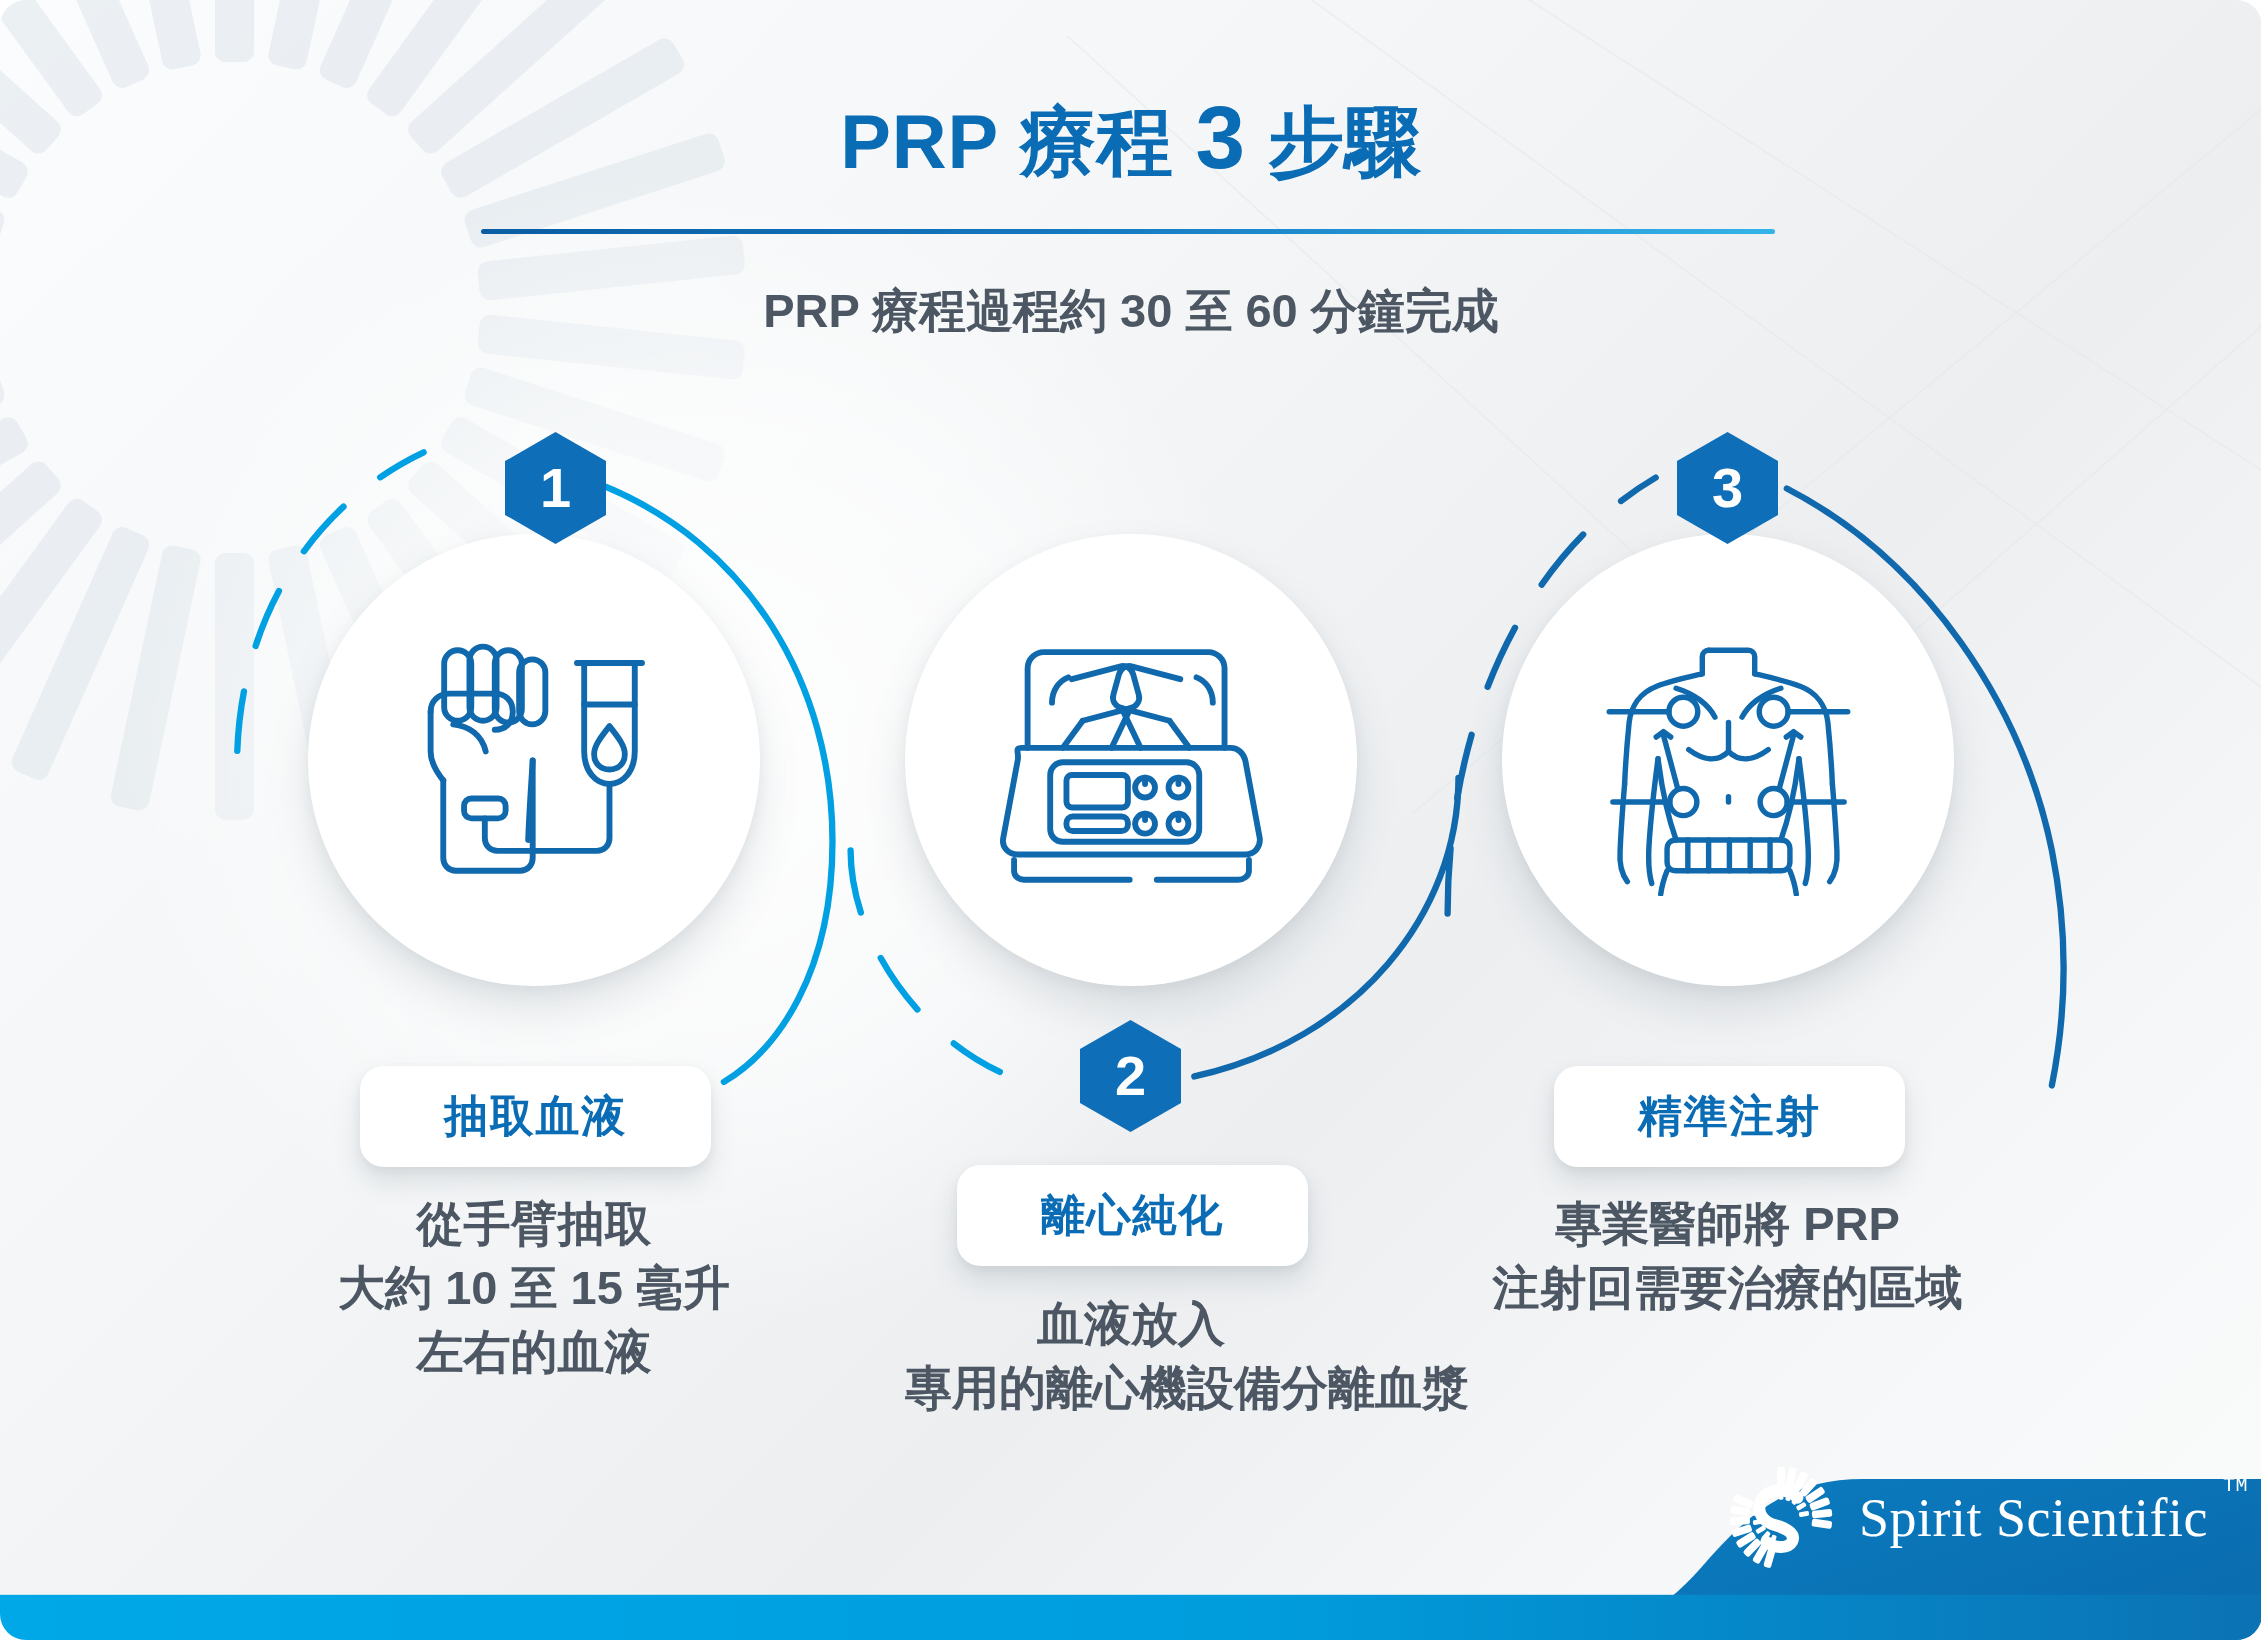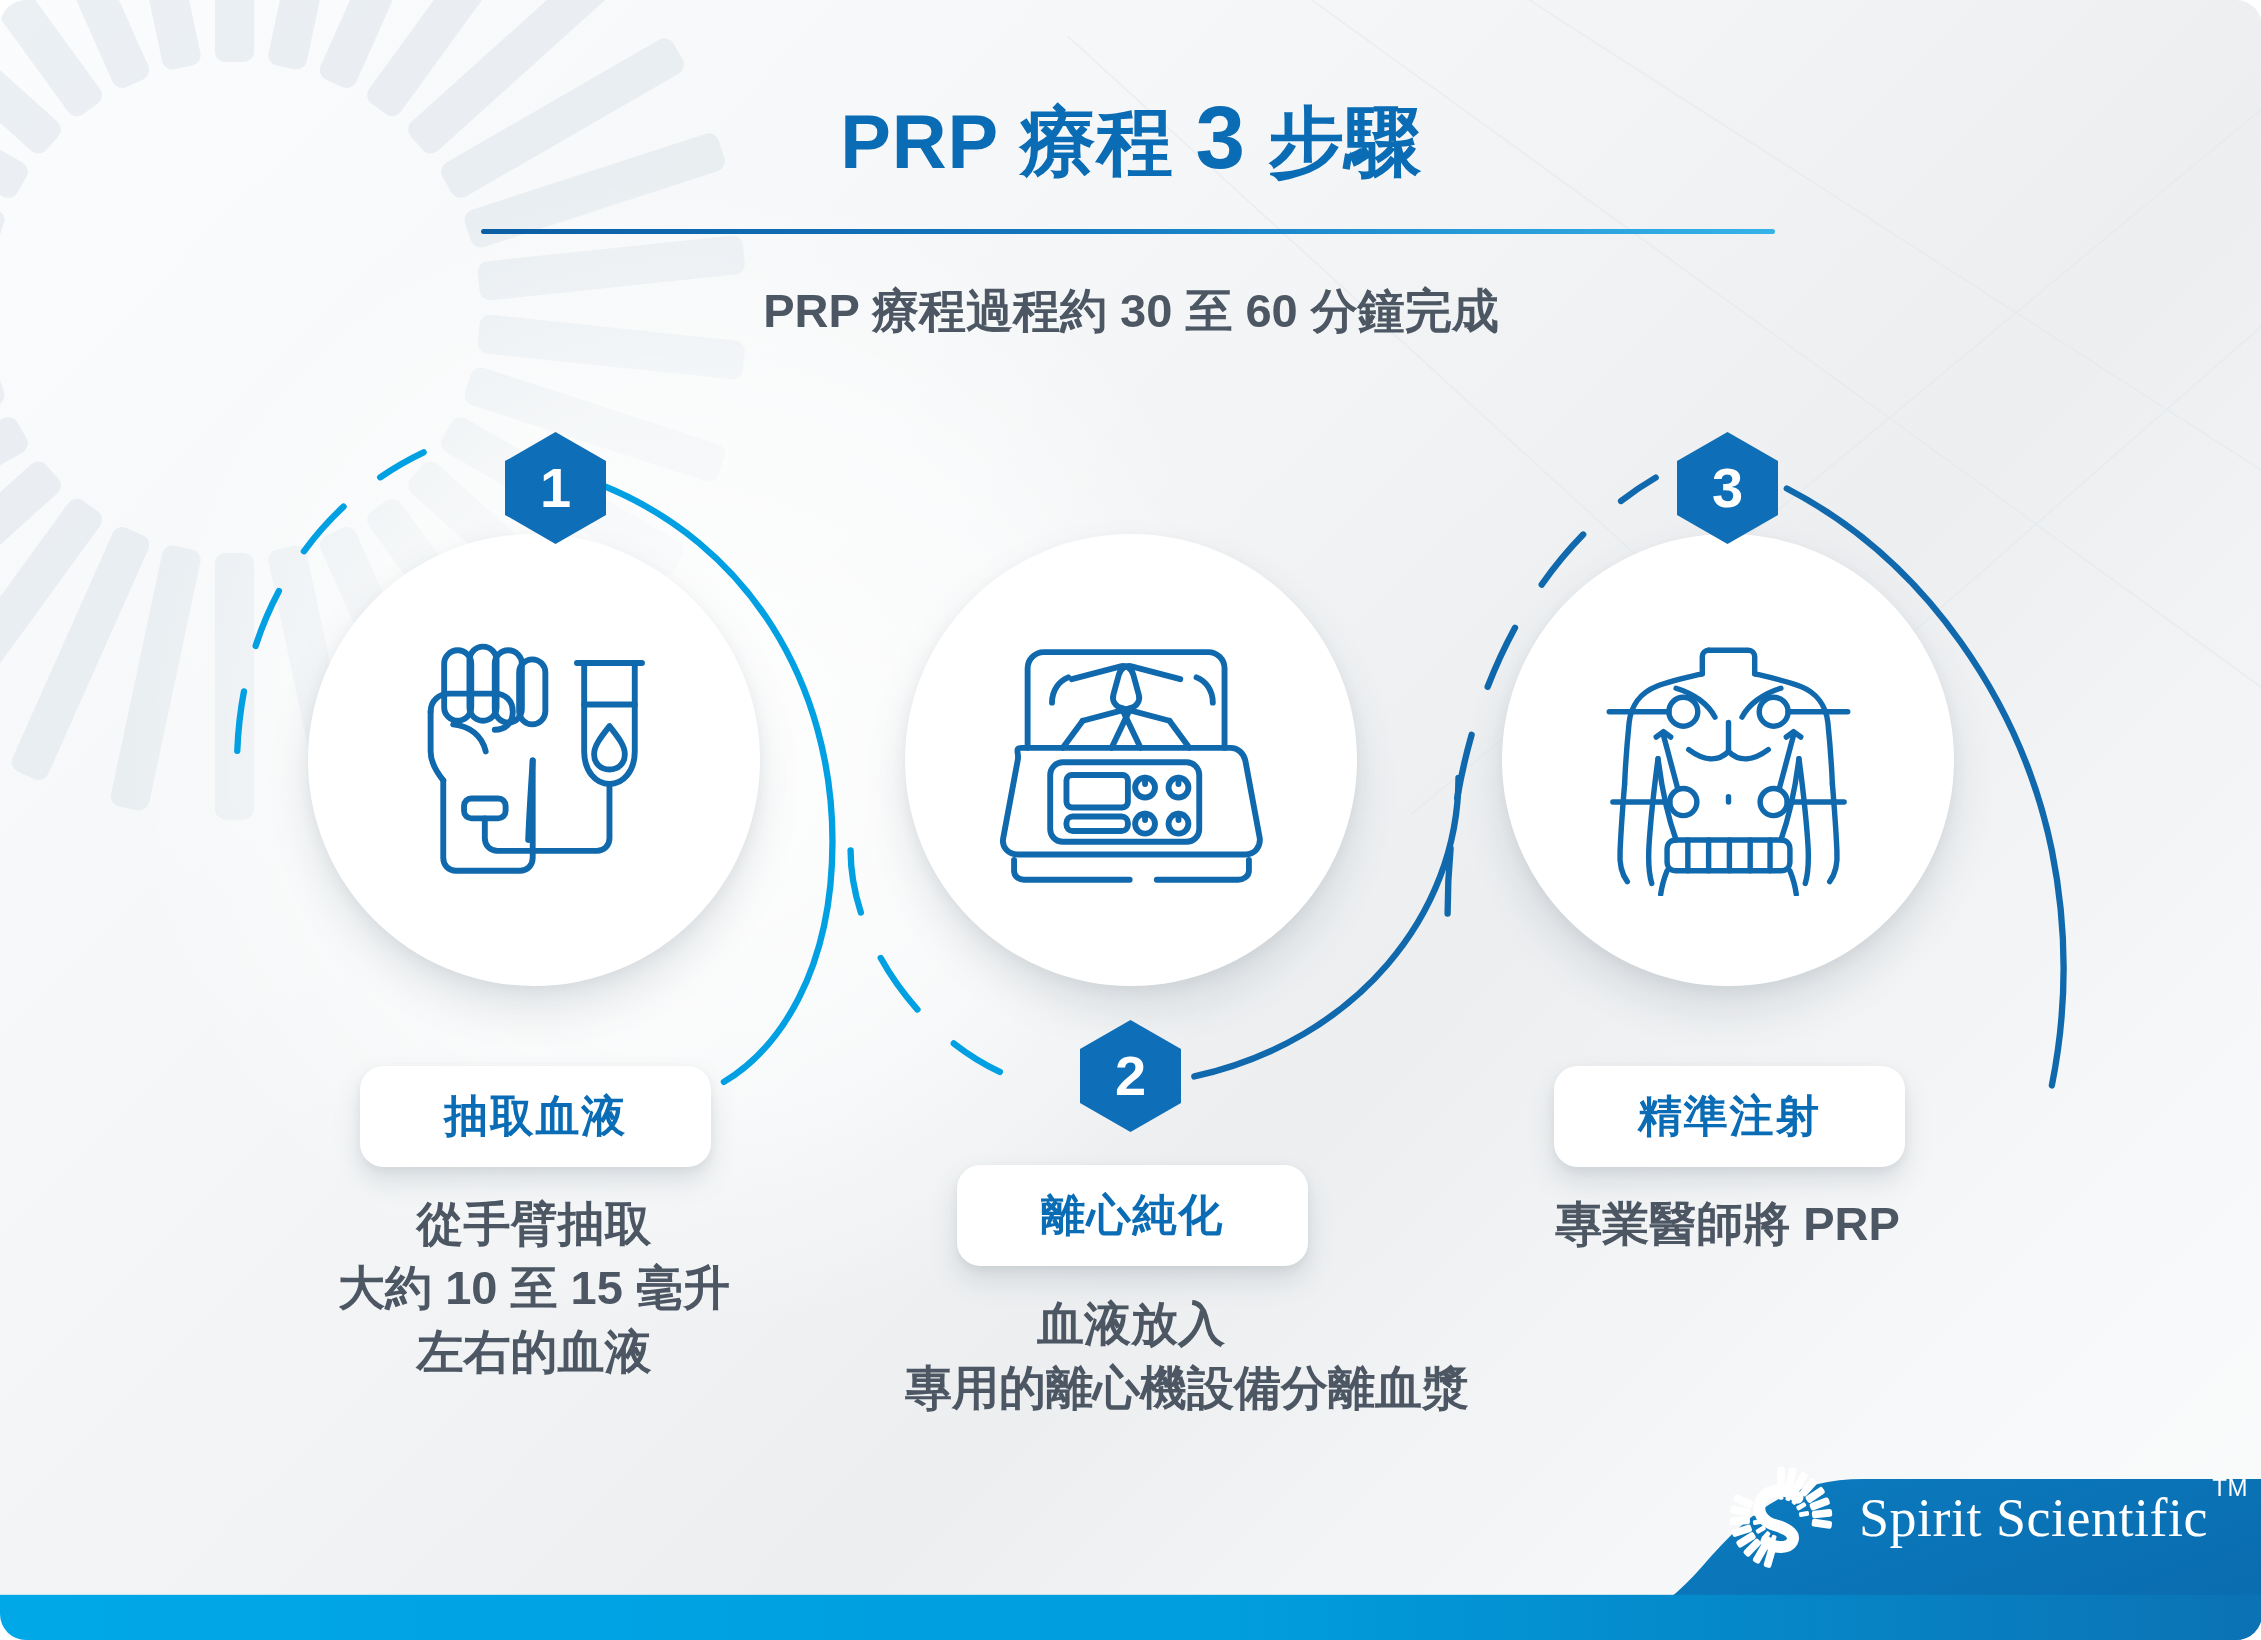--- a/index.html
+++ b/index.html
@@ -77,22 +77,22 @@
   .logo-wrap{
     position:absolute;right:54px;bottom:67px;
     display:flex;align-items:center;gap:23.5px;z-index:8;
   }
   .logo-word{
     position:relative;color:#ffffff;font-size:54px;
     font-family:"Liberation Serif","DejaVu Serif",serif;letter-spacing:0.5px;
     white-space:nowrap;
   }
   .logo-tm{
-    position:absolute;top:-12.7px;right:-40px;font-size:24px;
-    font-family:Liberation Sans, sans-serif;
+    position:absolute;top:-12.7px;right:-40px;font-size:20px;
+    font-family:Liberation Mono, monospace;
   }
 </style>
 </head>
 <body>
 
 <div id="stage">
 
   <svg class="bg-sunburst" viewBox="0 0 600 600">
     <g fill="#dfe6ec" transform="translate(300,300)">
       <g id="ray">
@@ -312,20 +312,21 @@
       </svg>
     </div>
     <div class="badge" style="left:1677px;top:432px;">
       <span>3</span>
     </div>
     <div class="pill" style="left:1554px;top:1066px;width:351px;height:101px;">
       <span>精準注射</span>
     </div>
     <div class="desc" style="left:1456px;top:1192px;width:543px;">
       <div>專業醫師將 PRP</div>
+      <div>注射回需要治療的區域</div>
     </div>
   </div>
 
   <svg class="footer-swoosh" viewBox="0 0 2500 250" preserveAspectRatio="none">
     <defs>
       <linearGradient id="barGrad" x1="0" y1="0" x2="1" y2="0">
         <stop offset="0" stop-color="#00a8e8"></stop>
         <stop offset="0.55" stop-color="#009ddd"></stop>
         <stop offset="1" stop-color="#0b72b4"></stop>
       </linearGradient>

